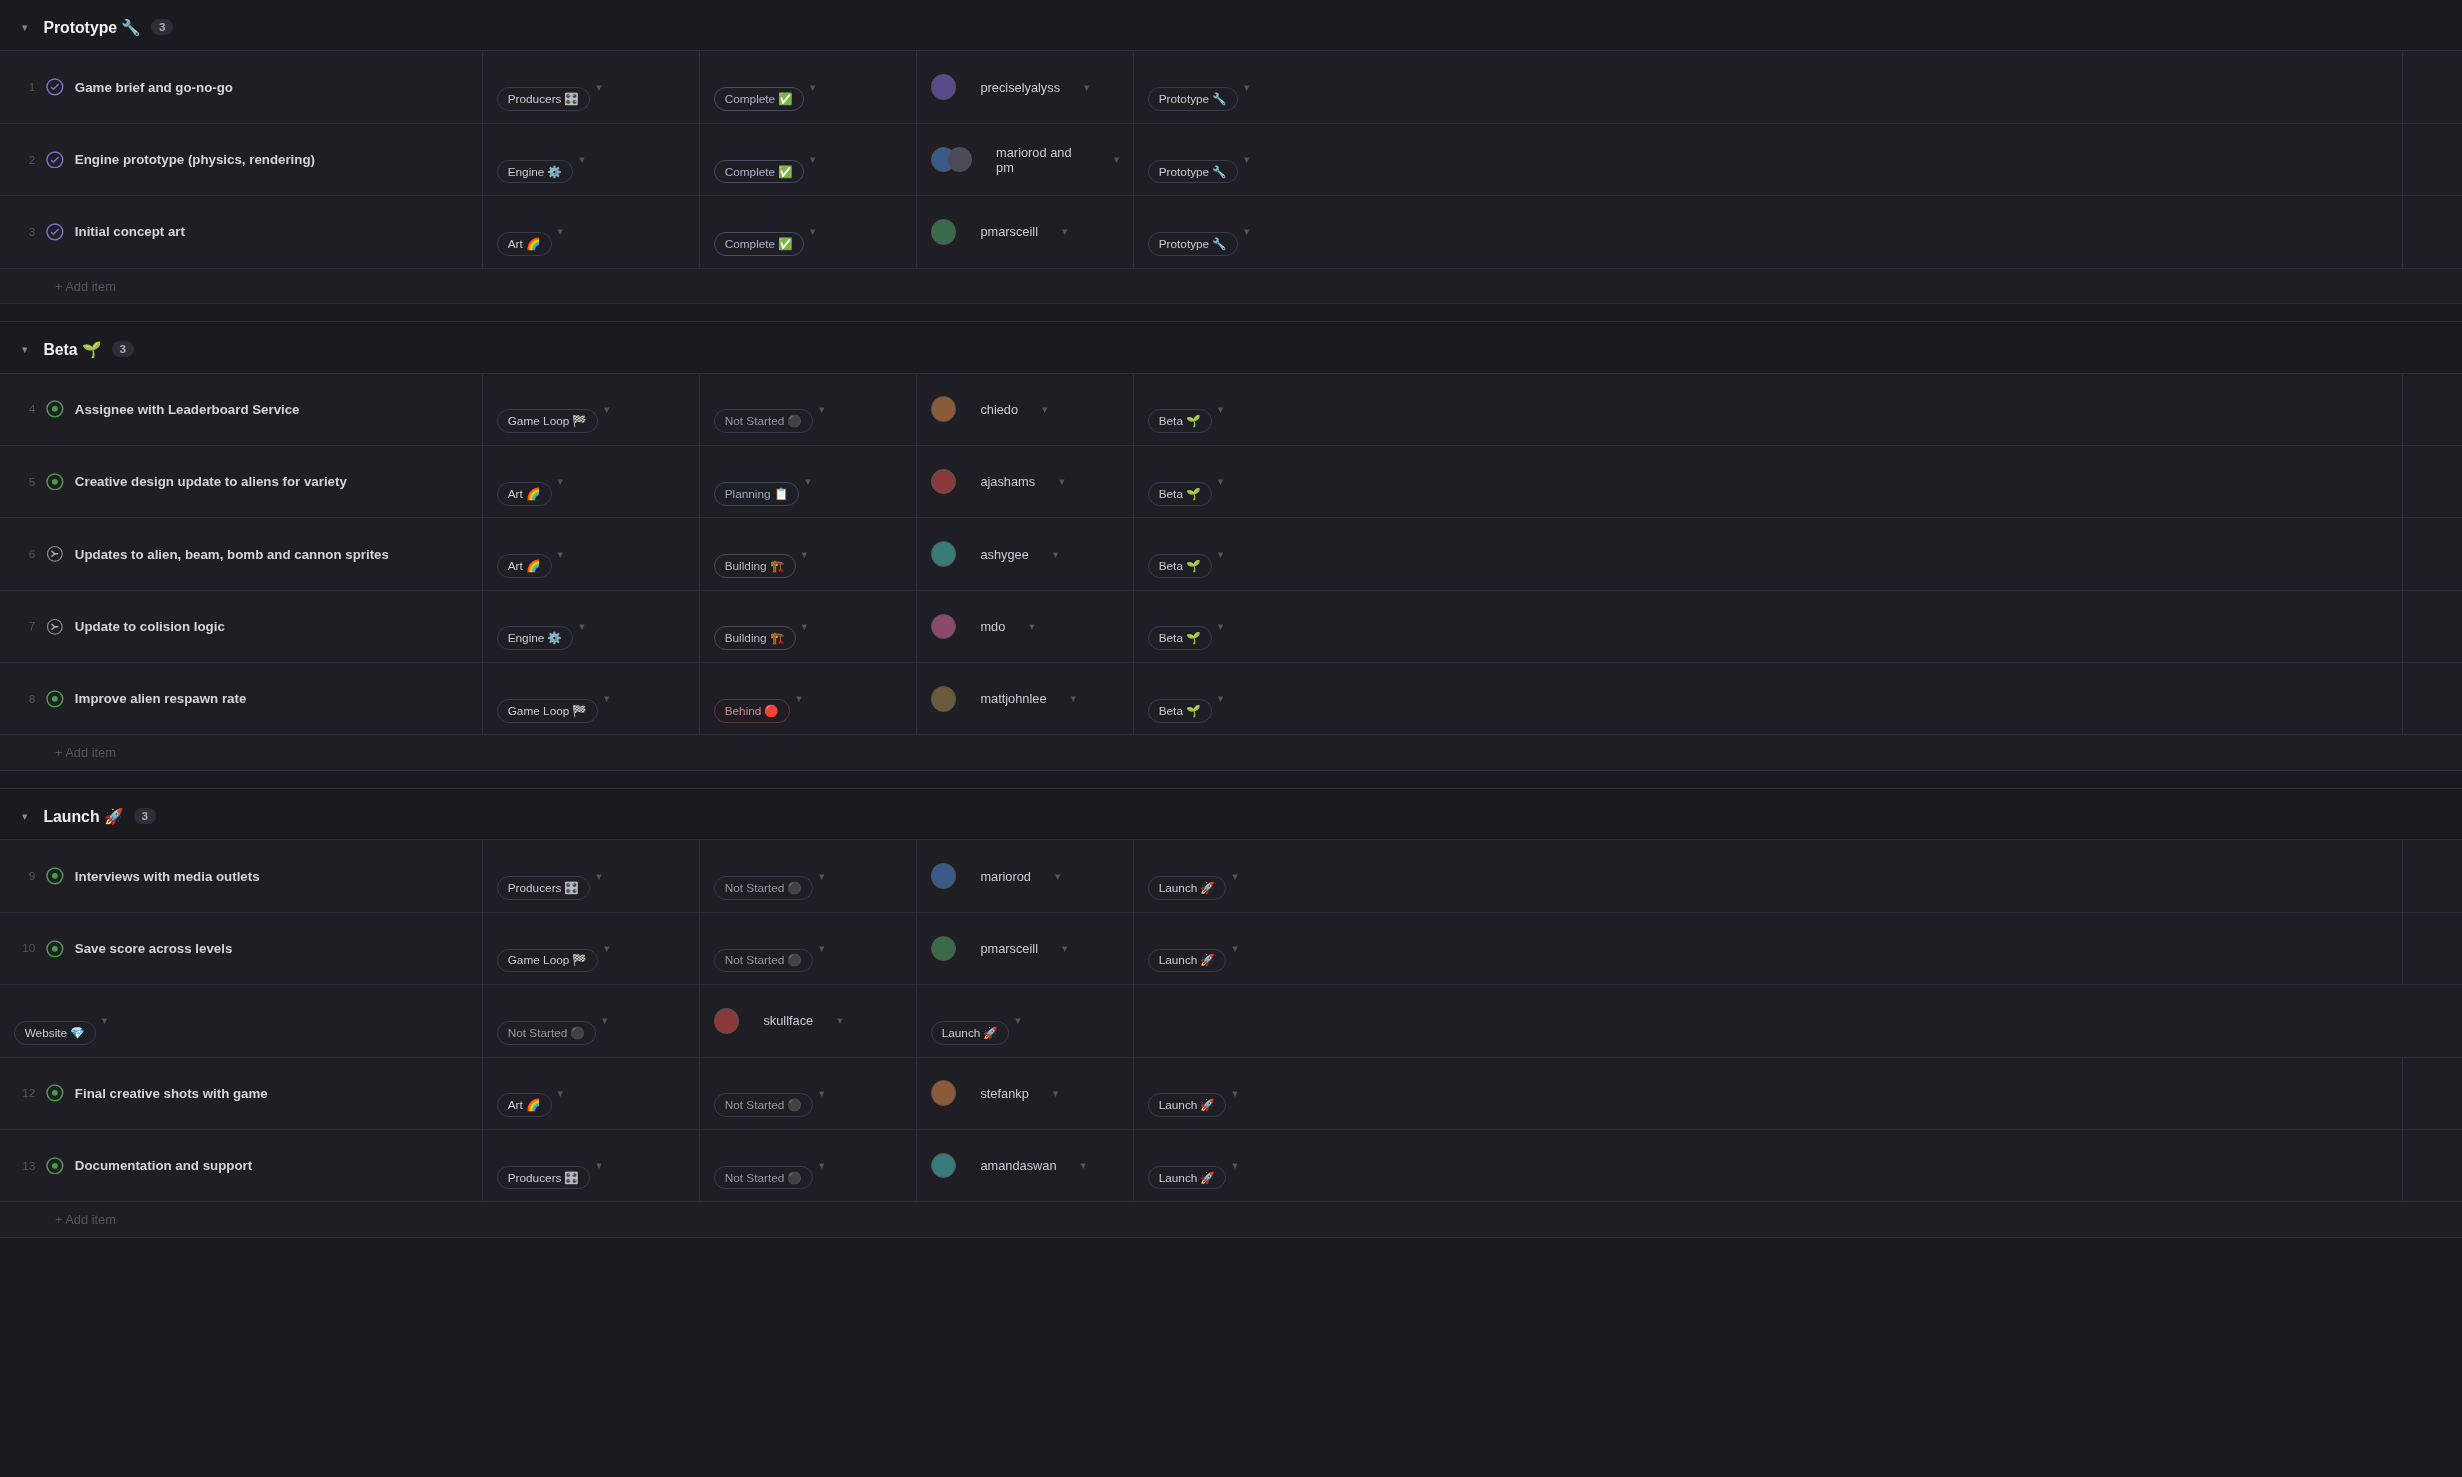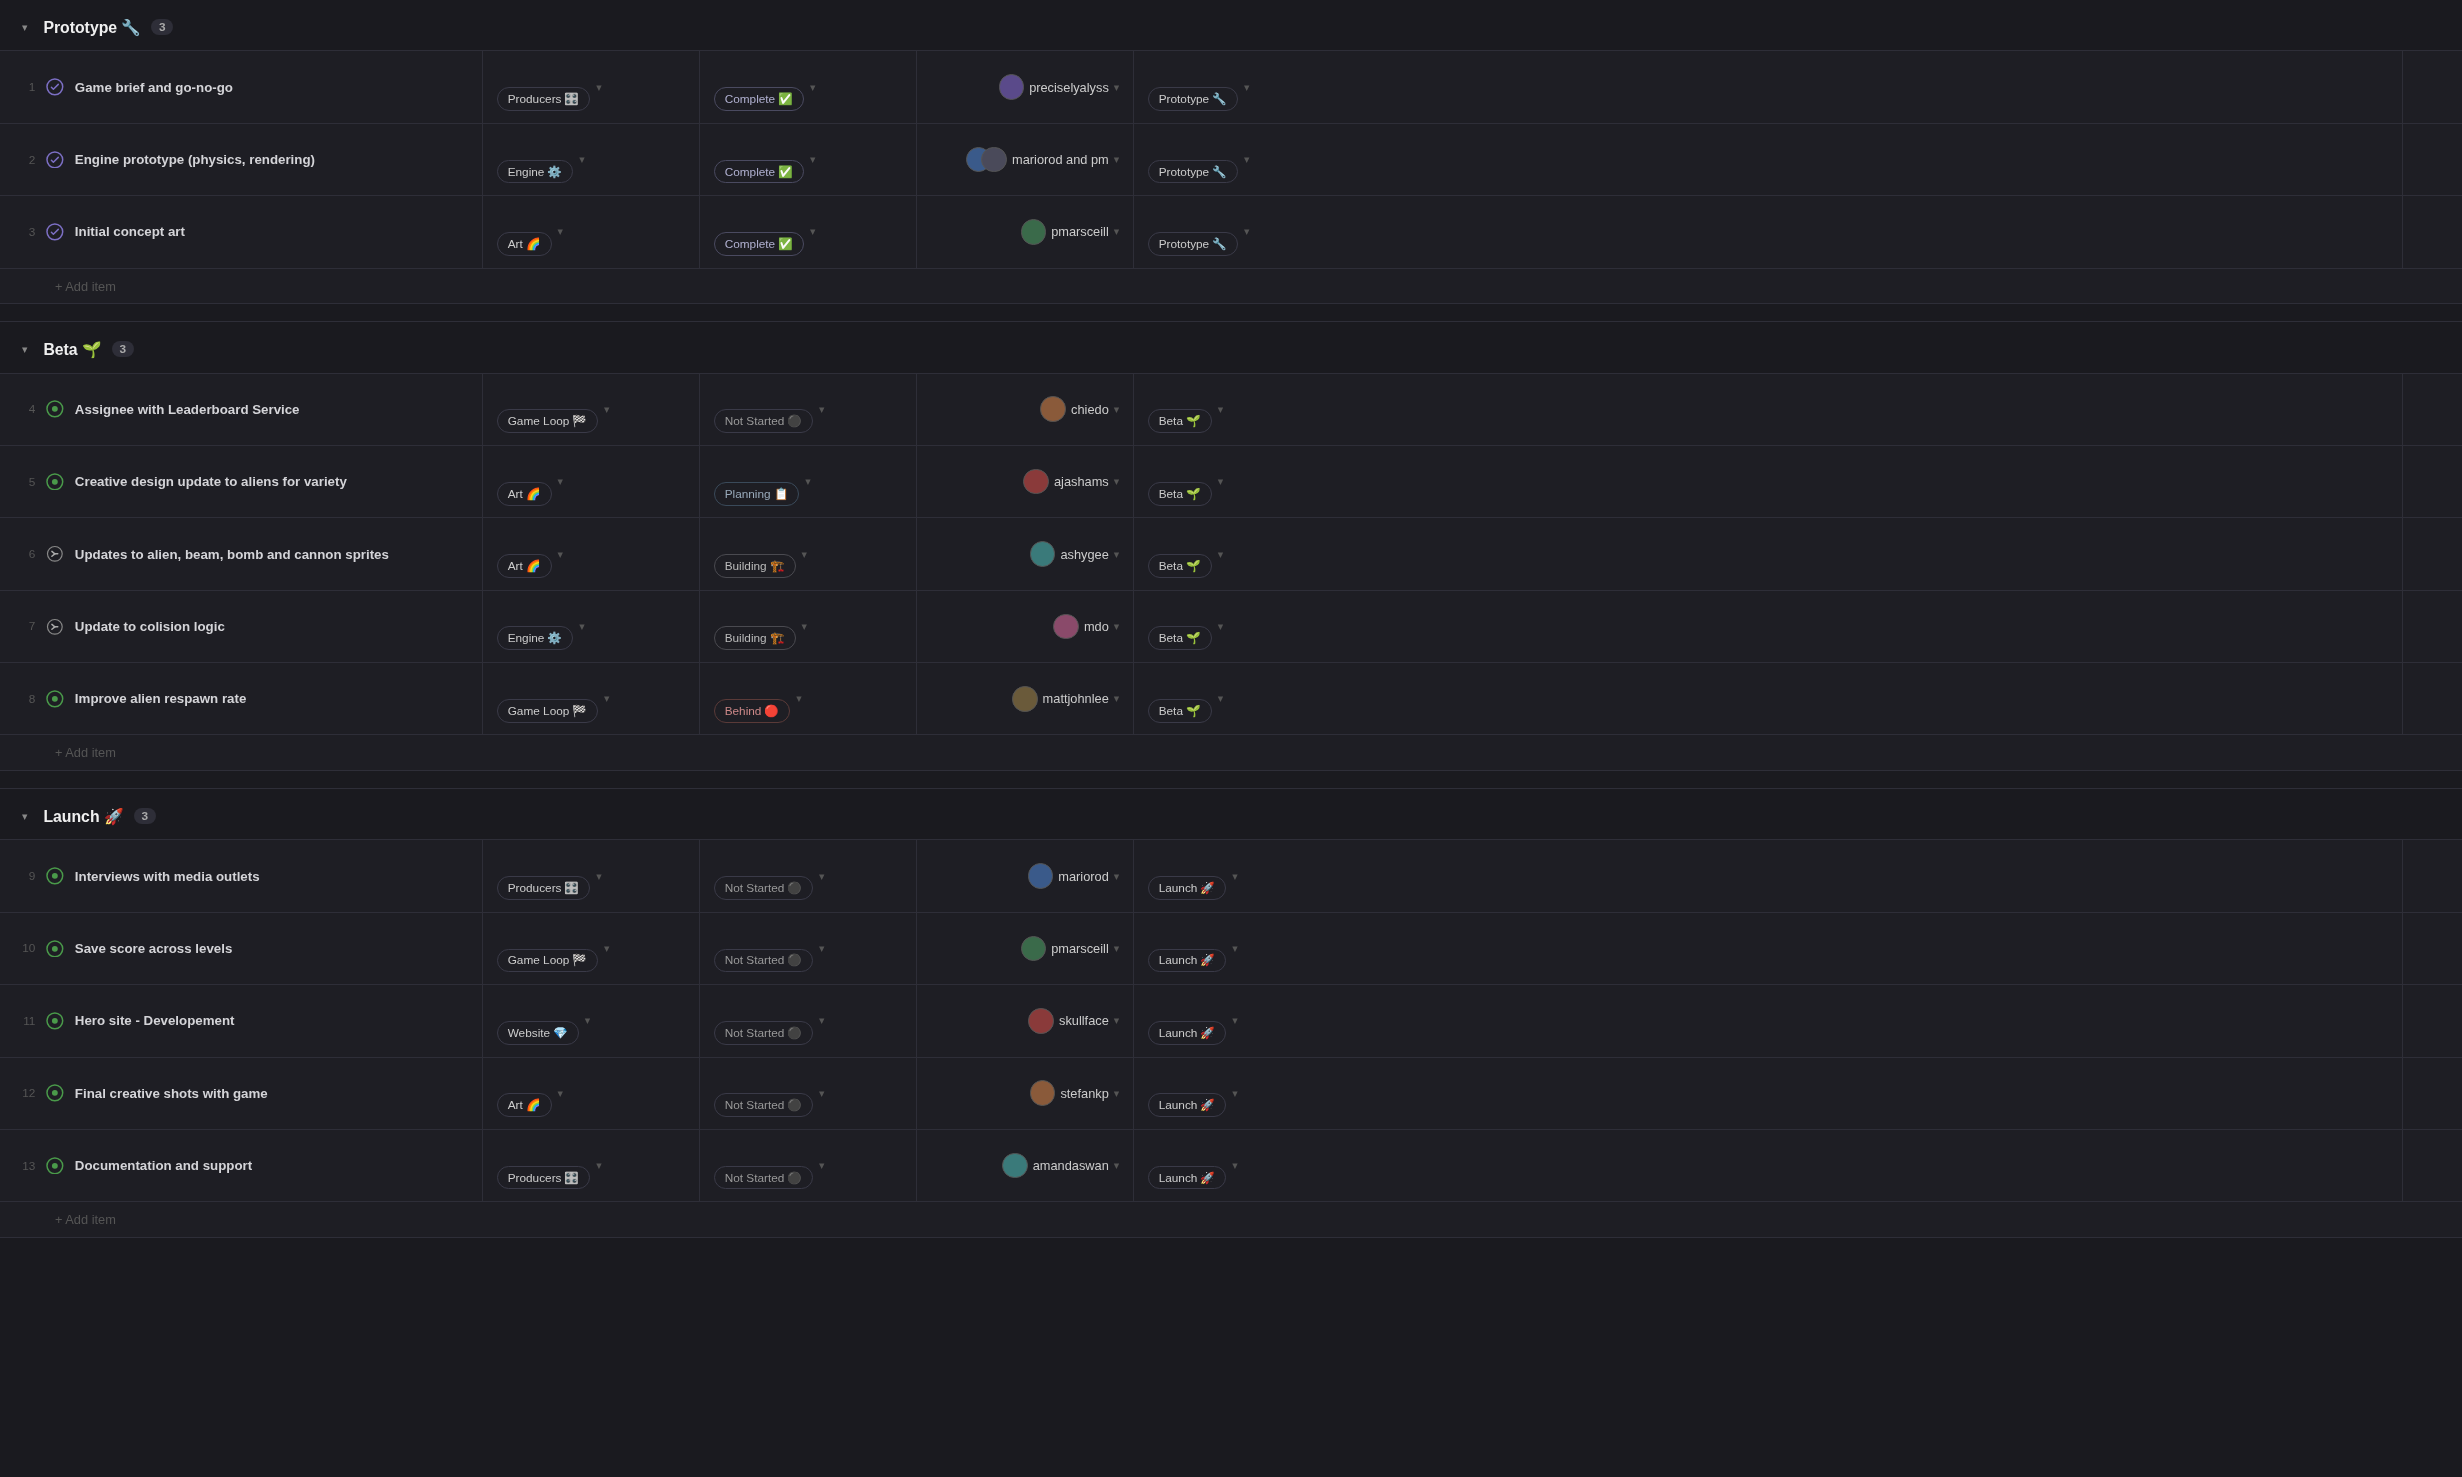--- a/index.html
+++ b/index.html
@@ -145,23 +145,22 @@
     .status-complete { border-color: #4a4a60; color: #b0b0d0; }
     .status-not-started { border-color: #3a3a48; color: #999; }
     .status-building { border-color: #4a4a50; color: #bbb; }
     .status-planning { border-color: #3a4a5a; color: #9ab; }
     .status-behind { border-color: #5a3a38; color: #c88; }
 
     
     .assignee-cell {
       display: flex;
       align-items: center;
-      gap: 5px;
+      gap: 24px;
       width: 100%;
-      justify-content: flex-end;
     }
     .avatar {
       width: 25.6px;
       height: 25.6px;
       border-radius: 50%;
       background: #444;
       flex-shrink: 0;
       display: flex;
       align-items: center;
       justify-content: center;
@@ -661,108 +660,98 @@
       </div>
       <div class="data-cell">
         <div class="cell-with-arrow">
           <span class="pill">Launch 🚀</span>
           <span class="arrow">▾</span>
         </div>
       </div>
       <div class="data-cell"></div>
     </div>
       <div class="data-row">
-      <div class="data-cell title-cell">
-        <span class="row-num">11</span>
+      <div class="data-cell">
+        <div class="cell-with-arrow">
+          <span class="pill">Website 💎</span>
+          <span class="arrow">▾</span>
+        </div>
+      </div>
+      <div class="data-cell">
+        <div class="cell-with-arrow">
+          <span class="pill status-not-started">Not Started ⚫</span>
+          <span class="arrow">▾</span>
+        </div>
+      </div>
+      <div class="data-cell">
+
+        <div class="assignee-cell">
+          <div class="avatar av-red"></div>
+          <span class="assignee-name">skullface</span>
+          <span class="arrow">▾</span>
+        </div>
+
+      </div>
+      <div class="data-cell">
+        <div class="cell-with-arrow">
+          <span class="pill">Launch 🚀</span>
+          <span class="arrow">▾</span>
+        </div>
+      </div>
+      <div class="data-cell"></div>
+    </div>
+      <div class="data-row">
+      <div class="data-cell title-cell">
+        <span class="row-num">12</span>
         <span class="status-icon">
             <svg width="17.7" height="17.7" viewBox="0 0 18 18" fill="none">
       <circle cx="9" cy="9" r="8" stroke="#4a9a4a" stroke-width="1.5" fill="none"></circle>
       <circle cx="9" cy="9" r="3" fill="#4a9a4a"></circle>
     </svg>
           </span>
-        <span class="title-text">Hero site - Developement</span>
-      </div>
-      <div class="data-cell">
-        <div class="cell-with-arrow">
-          <span class="pill">Website 💎</span>
+        <span class="title-text">Final creative shots with game</span>
+      </div>
+      <div class="data-cell">
+        <div class="cell-with-arrow">
+          <span class="pill">Art 🌈</span>
           <span class="arrow">▾</span>
         </div>
       </div>
       <div class="data-cell">
         <div class="cell-with-arrow">
           <span class="pill status-not-started">Not Started ⚫</span>
           <span class="arrow">▾</span>
         </div>
       </div>
       <div class="data-cell">
 
         <div class="assignee-cell">
-          <div class="avatar av-red"></div>
-          <span class="assignee-name">skullface</span>
+          <div class="avatar av-orange"></div>
+          <span class="assignee-name">stefankp</span>
           <span class="arrow">▾</span>
         </div>
 
       </div>
       <div class="data-cell">
         <div class="cell-with-arrow">
           <span class="pill">Launch 🚀</span>
           <span class="arrow">▾</span>
         </div>
       </div>
       <div class="data-cell"></div>
     </div>
       <div class="data-row">
       <div class="data-cell title-cell">
-        <span class="row-num">12</span>
+        <span class="row-num">13</span>
         <span class="status-icon">
             <svg width="17.7" height="17.7" viewBox="0 0 18 18" fill="none">
       <circle cx="9" cy="9" r="8" stroke="#4a9a4a" stroke-width="1.5" fill="none"></circle>
       <circle cx="9" cy="9" r="3" fill="#4a9a4a"></circle>
     </svg>
           </span>
-        <span class="title-text">Final creative shots with game</span>
-      </div>
-      <div class="data-cell">
-        <div class="cell-with-arrow">
-          <span class="pill">Art 🌈</span>
-          <span class="arrow">▾</span>
-        </div>
-      </div>
-      <div class="data-cell">
-        <div class="cell-with-arrow">
-          <span class="pill status-not-started">Not Started ⚫</span>
-          <span class="arrow">▾</span>
-        </div>
-      </div>
-      <div class="data-cell">
-
-        <div class="assignee-cell">
-          <div class="avatar av-orange"></div>
-          <span class="assignee-name">stefankp</span>
-          <span class="arrow">▾</span>
-        </div>
-
-      </div>
-      <div class="data-cell">
-        <div class="cell-with-arrow">
-          <span class="pill">Launch 🚀</span>
-          <span class="arrow">▾</span>
-        </div>
-      </div>
-      <div class="data-cell"></div>
-    </div>
-      <div class="data-row">
-      <div class="data-cell title-cell">
-        <span class="row-num">13</span>
-        <span class="status-icon">
-            <svg width="17.7" height="17.7" viewBox="0 0 18 18" fill="none">
-      <circle cx="9" cy="9" r="8" stroke="#4a9a4a" stroke-width="1.5" fill="none"></circle>
-      <circle cx="9" cy="9" r="3" fill="#4a9a4a"></circle>
-    </svg>
-          </span>
         <span class="title-text">Documentation and support</span>
       </div>
       <div class="data-cell">
         <div class="cell-with-arrow">
           <span class="pill">Producers 🎛️</span>
           <span class="arrow">▾</span>
         </div>
       </div>
       <div class="data-cell">
         <div class="cell-with-arrow">

